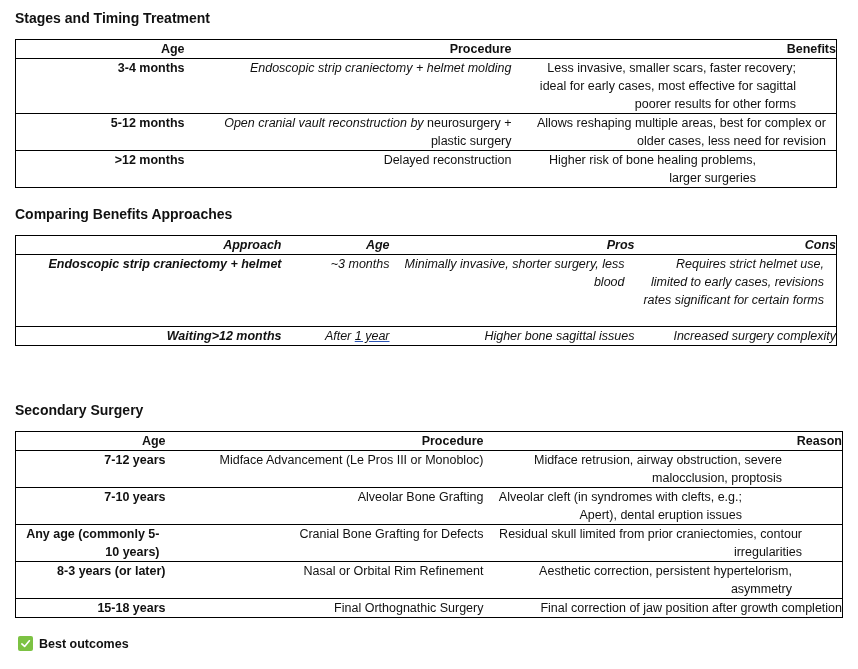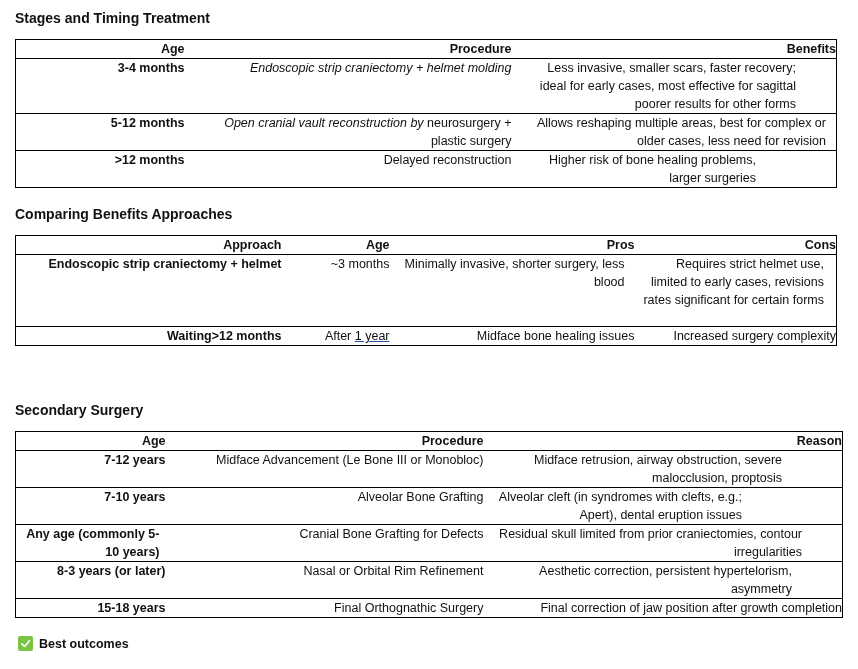--- a/index.html
+++ b/index.html
@@ -61,21 +61,21 @@
   </tr>
   <tr style="height:36px">
     <td class="b">&gt;12 months</td>
     <td style="padding-left:11px">Delayed reconstruction</td>
     <td style="padding-left:12px;padding-right:80px">Higher risk of bone healing problems, larger surgeries</td>
   </tr>
 </tbody>
   </table>
 
 <div class="heading" style="top:206px;">Comparing Benefits Approaches</div>
-<table style="left:15px; top:235px; width:822px;">
+<table style="left:15px; top:235px; width:822px;font-style:italic;">
   <colgroup>
       <col style="width:266px">
       <col style="width:108px">
       <col style="width:245px">
       <col>
     </colgroup>
   <tbody>
       <tr class="hdr">
     <td>Approach</td>
     <td style="padding-left:11px">Age</td>
@@ -84,42 +84,42 @@
   </tr>
   <tr style="height:72px">
     <td class="b">Endoscopic strip craniectomy + helmet</td>
     <td style="padding-left:11px">~3 months</td>
     <td style="padding-left:15px;padding-right:10px">Minimally invasive, shorter surgery, less blood</td>
     <td style="padding-left:7px;padding-right:12px">Requires strict helmet use, limited to early cases, revisions rates significant for certain forms</td>
   </tr>
   <tr style="height:18px">
     <td class="b">Waiting&gt;12 months</td>
     <td style="padding-left:11px"><span>After </span><span class="u">1 year</span></td>
-    <td style="padding-left:18px">Midface bone healing issues</td>
+    <td style="padding-left:18px">Higher bone sagittal issues</td>
     <td style="padding-left:10px">Increased surgery complexity</td>
   </tr>
 </tbody>
   </table>
 
 <div class="heading" style="top:402px;text-align:right;">Secondary Surgery</div>
 <table style="left:15px; top:431px; width:828px;">
   <colgroup>
       <col style="width:150px">
       <col style="width:318px">
       <col>
     </colgroup>
   <tbody>
       <tr class="hdr">
     <td>Age</td>
     <td style="padding-left:7px">Procedure</td>
     <td style="padding-left:7px">Reason</td>
   </tr>
   <tr style="height:36px">
     <td class="b">7-12 years</td>
-    <td style="padding-left:10px">Midface Advancement (Le Bone III or Monobloc)</td>
+    <td style="padding-left:10px">Midface Advancement (Le Pros III or Monobloc)</td>
     <td style="padding-left:7px;padding-right:60px">Midface retrusion, airway obstruction, severe malocclusion, proptosis</td>
   </tr>
   <tr style="height:36px">
     <td class="b">7-10 years</td>
     <td style="padding-left:10px">Alveolar Bone Grafting</td>
     <td style="padding-left:8px;padding-right:100px">Alveolar cleft (in syndromes with clefts, e.g.; Apert), dental eruption issues</td>
   </tr>
   <tr style="height:36px">
     <td class="b" style="padding-right:6px">Any age (commonly 5-10 years)</td>
     <td style="padding-left:14px">Cranial Bone Grafting for Defects</td>

